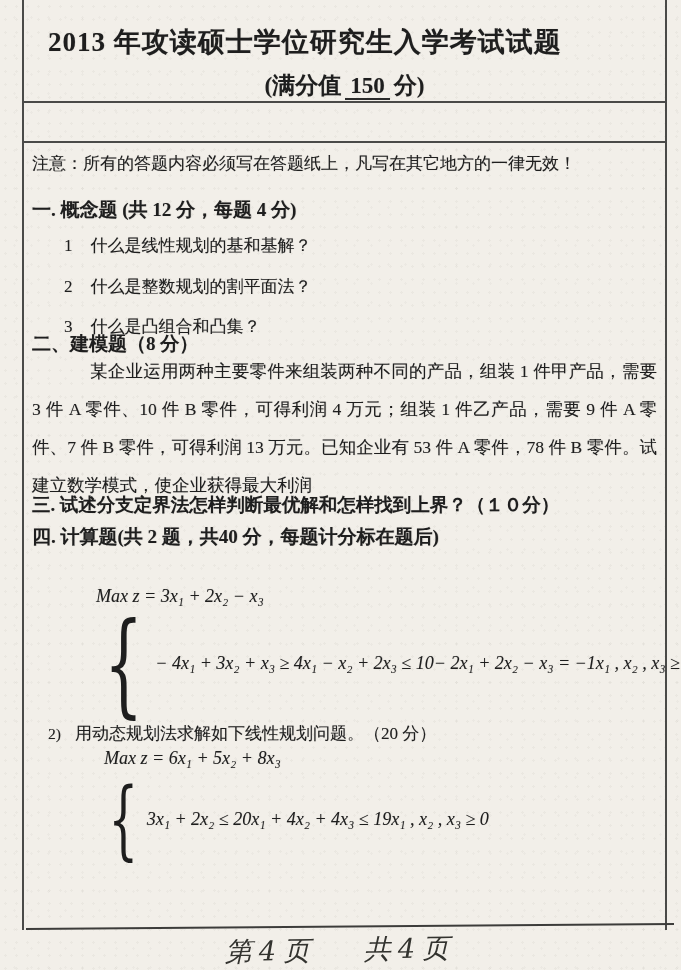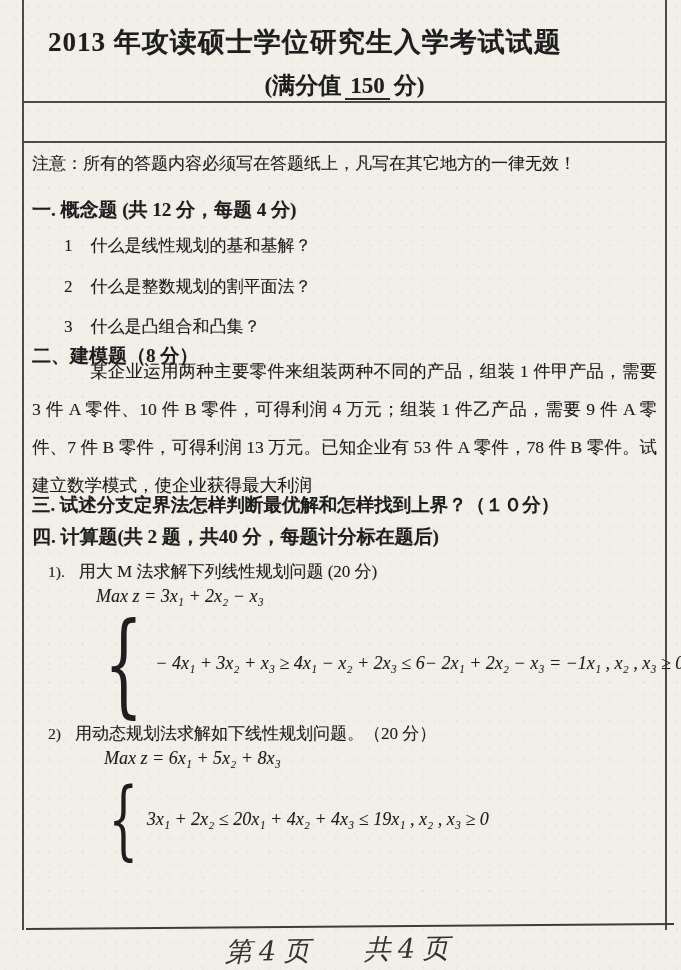--- a/index.html
+++ b/index.html
@@ -49,21 +49,21 @@
     font-size:17px;white-space:nowrap;
   }
   .subject-code{margin-left:auto;padding-right:6px;}
   .notice{
     left:8px;top:152px;font-size:17px;font-weight:normal;white-space:nowrap;
   }
   .sec-head{
     left:8px;font-size:19px;font-weight:bold;white-space:nowrap;
   }
   .s1-head{top:197px;}
-  .s2-head{top:331px;margin-top:12px;}
+  .s2-head{top:331px;}
   .s3-head{top:492px;font-size:18.5px;}
   .s4-head{top:524px;}
   .concept-item{
     left:40px;font-size:17px;white-space:nowrap;
   }
   .concept-item .qnum{margin-right:18px;}
   .ci-1{top:234px;}
   .ci-2{top:275px;}
   .ci-3{top:315px;}
   .model-para{
@@ -138,29 +138,28 @@
     <div class="abs concept-item ci-3 txt"><span class="qnum">3</span><span>什么是凸组合和凸集？</span></div>
 
     <div class="abs sec-head s2-head txt">二、建模题（8 分）</div>
 
     <div class="abs model-para txt">某企业运用两种主要零件来组装两种不同的产品，组装 1 件甲产品，需要 3 件 A 零件、10 件 B 零件，可得利润 4 万元；组装 1 件乙产品，需要 9 件 A 零件、7 件 B 零件，可得利润 13 万元。已知企业有 53 件 A 零件，78 件 B 零件。试建立数学模式，使企业获得最大利润</div>
 
     <div class="abs sec-head s3-head txt">三. 试述分支定界法怎样判断最优解和怎样找到上界？（１０分）</div>
 
     <div class="abs sec-head s4-head txt">四. 计算题(共 2 题，共40 分，每题计分标在题后)</div>
 
-    <div class="abs prob-row p1-row txt"><span class="plabel">1).</span><span>用大 M 法求解下列线性规划问题 (20 分)</span></div>
 
     <div class="abs math obj1 txt">Max z = 3x₁ + 2x₂ − x₃</div>
 
     <div class="abs cons-group cg-1">
       <span class="brace brace-4">{</span>
       <span class="cons-lines cons-lines-4">
         <span class="math math-line txt">− 4x₁ + 3x₂ + x₃ ≥ 4</span>
-        <span class="math math-line txt">x₁ − x₂ + 2x₃ ≤ 6</span>
+        <span class="math math-line txt">x₁ − x₂ + 2x₃ ≤ 10</span>
         <span class="math math-line txt">− 2x₁ + 2x₂ − x₃ = −1</span>
         <span class="math math-line txt">x₁ , x₂ , x₃ ≥ 0</span>
       </span>
     </div>
 
     <div class="abs prob-row p2-row txt"><span class="plabel">2)</span><span>用动态规划法求解如下线性规划问题。（20 分）</span></div>
 
     <div class="abs math obj2 txt">Max z = 6x₁ + 5x₂ + 8x₃</div>
 
     <div class="abs cons-group cg-2">

